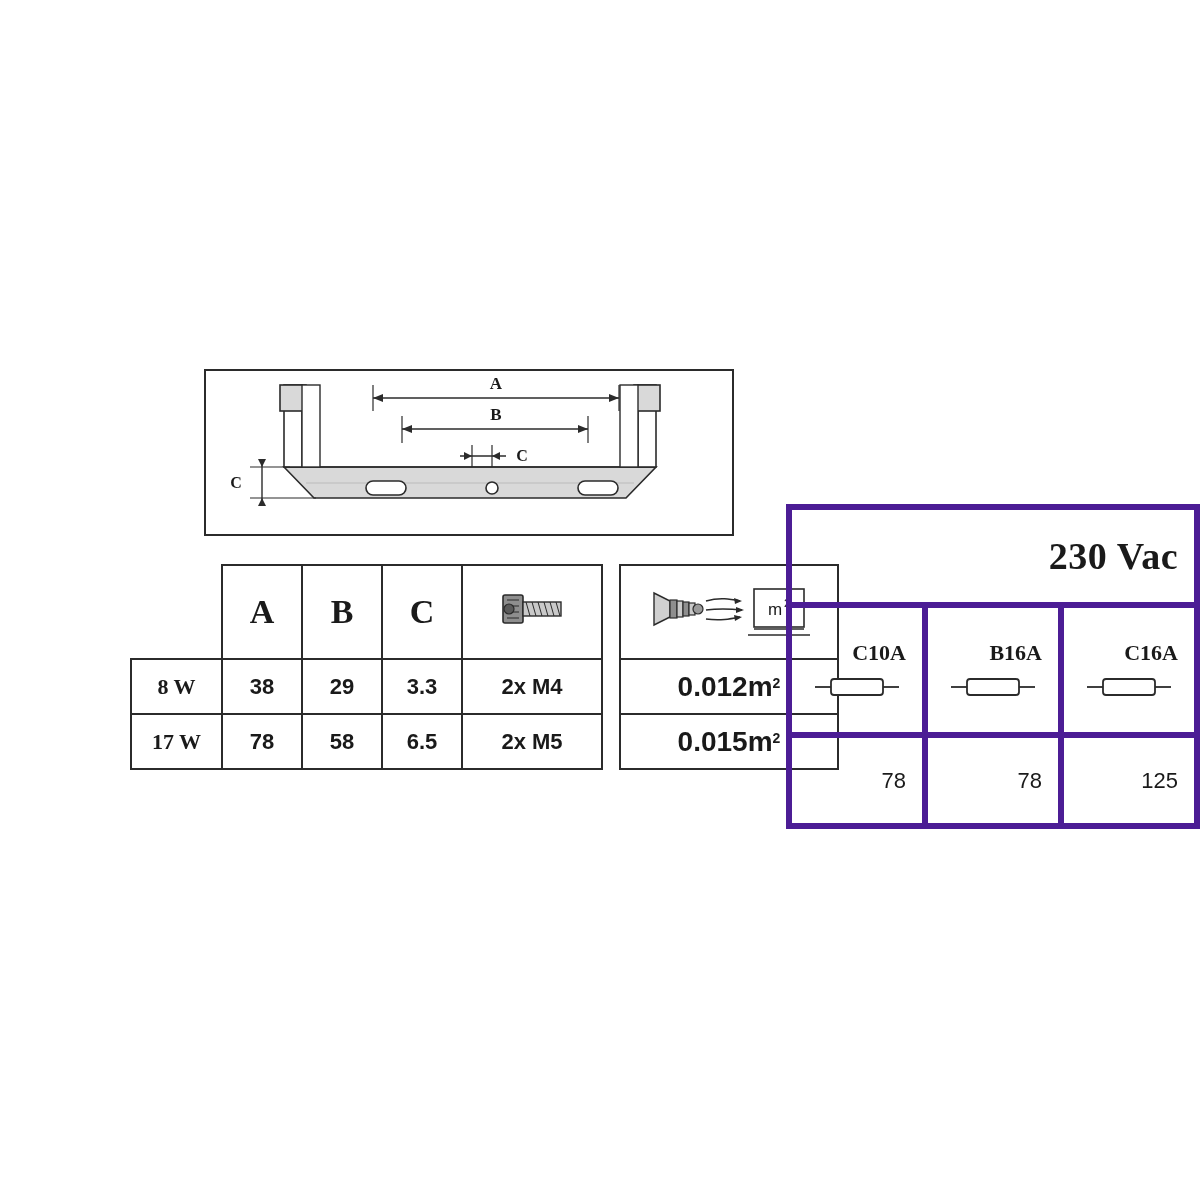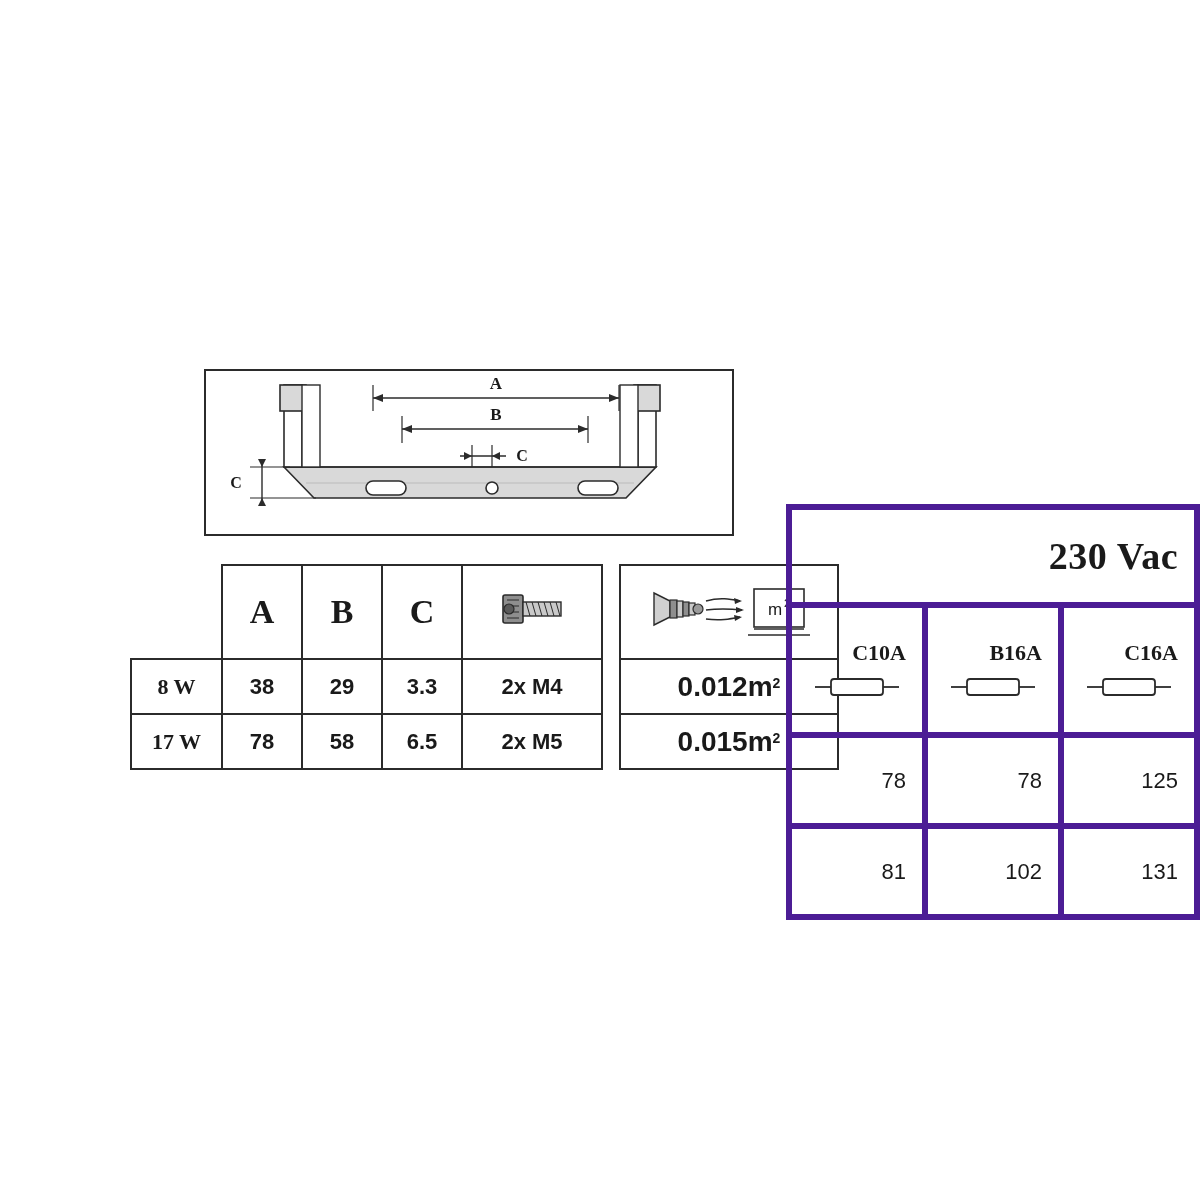--- a/index.html
+++ b/index.html
@@ -281,19 +281,14 @@
           <rect x="18" y="5" width="52" height="16" rx="3" fill="#ffffff" stroke="#2b2b2b" stroke-width="1.8"></rect>
           <line x1="70" y1="13" x2="86" y2="13" stroke="#2b2b2b" stroke-width="1.8"></line>
         </svg>
       </td>
     </tr>
     <tr class="vdata-row">
       <td>78</td>
       <td>78</td>
       <td>125</td>
     </tr>
-    <tr class="vdata-row">
-      <td>81</td>
-      <td>102</td>
-      <td>131</td>
-    </tr>
   </tbody>
 </table>
 
 </body></html>

